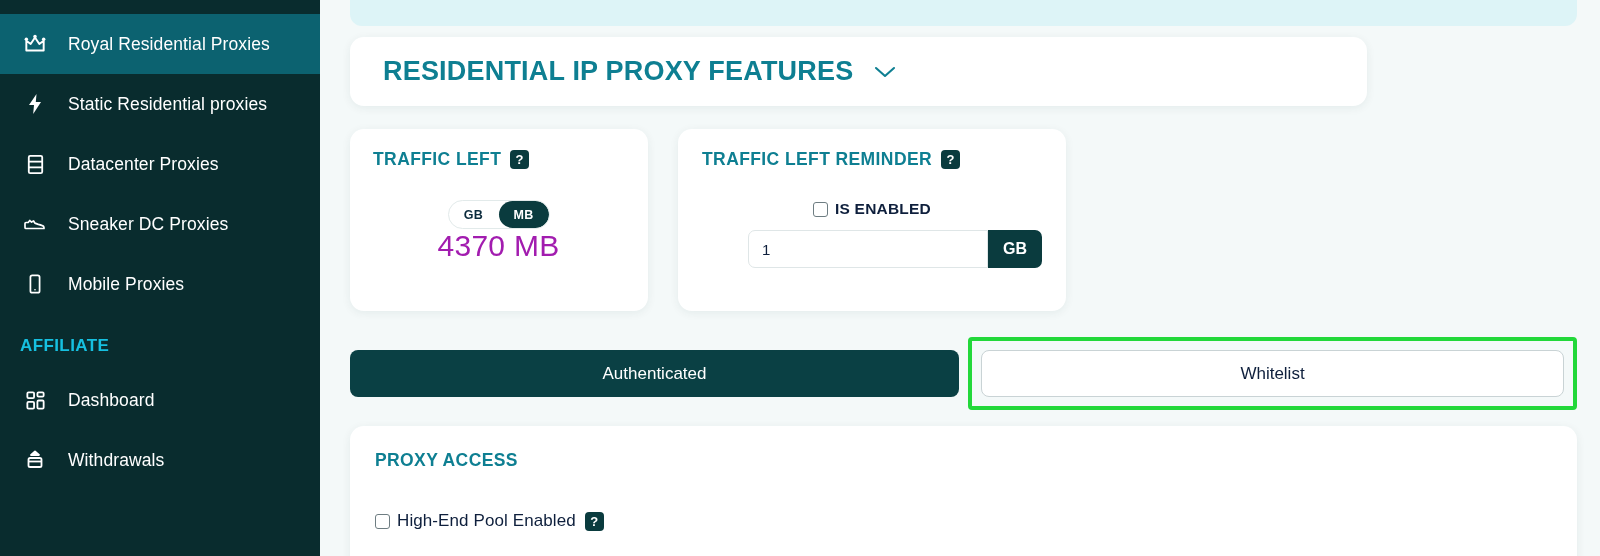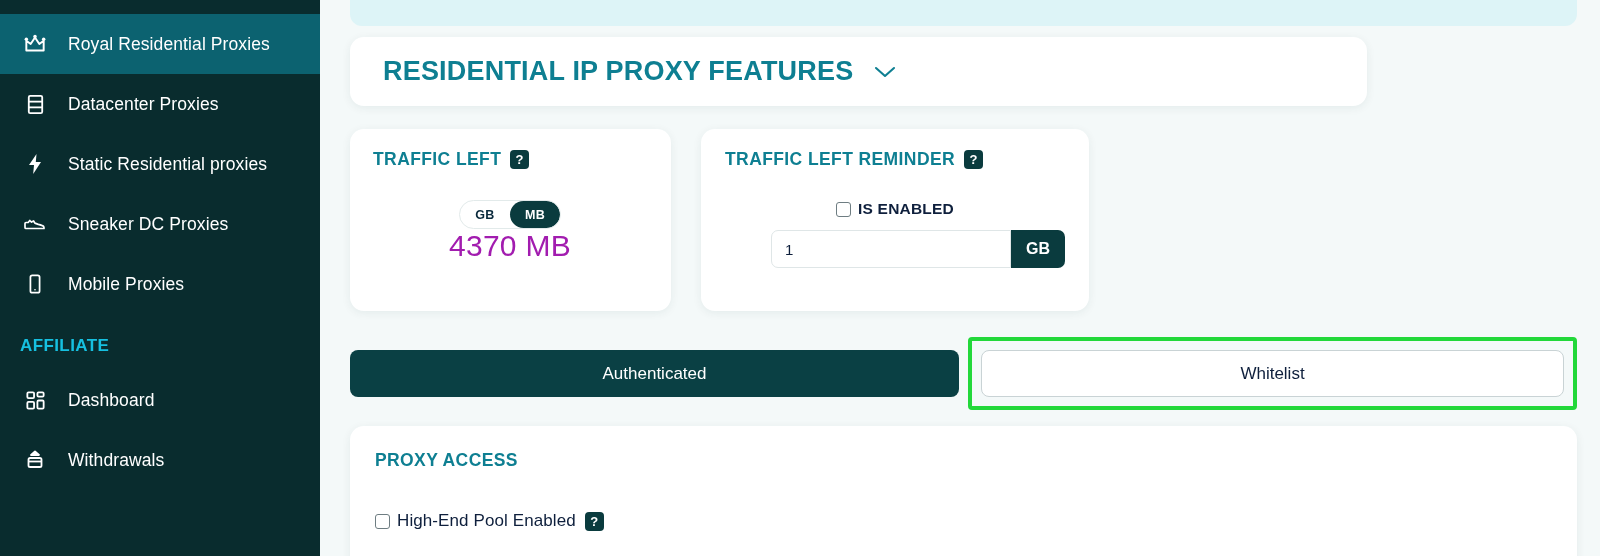--- a/index.html
+++ b/index.html
@@ -82,21 +82,21 @@
     color: #0e7f92;
     font-size: 27px;
     font-weight: 700;
     letter-spacing: .2px;
   }
   .chev { margin-left: 19px; display:flex; align-items:center; }
 
   
   .stat-row { display: flex; gap: 30px; margin-top: 23px; }
   .stat-card { padding: 20px 24px 22px 24px; }
-  .traffic-left-card { width: 321px; height: 182px; padding-left: 23px; }
+  .traffic-left-card { width: 298px; height: 182px; padding-left: 23px; }
   .reminder-card { width: 388px; height: 182px; }
   .stat-title {
     color: #0e7f92;
     font-size: 17.5px;
     font-weight: 700;
     letter-spacing: .4px;
     display: flex; align-items: center;
   }
   .qmark {
     display: inline-flex; align-items: center; justify-content: center;
@@ -270,36 +270,36 @@
         <circle cx="4" cy="7.5" r="1.6" fill="#fff" stroke="none"></circle>
         <circle cx="12" cy="5" r="1.6" fill="#fff" stroke="none"></circle>
         <circle cx="20" cy="7.5" r="1.6" fill="#fff" stroke="none"></circle>
       </svg>
     </span>
     <span class="nav-label">Royal Residential Proxies</span>
   </div>
 
   <div class="nav-item">
     <span class="nav-ico">
+      <svg width="24" height="24" viewBox="0 0 24 24" fill="#fff">
+        <path d="M13.5 2L6 13h5l-.8 9L18 10h-5.2L13.5 2z"></path>
+      </svg>
+    </span>
+    <span class="nav-label">Static Residential proxies</span>
+  </div>
+
+  <div class="nav-item">
+    <span class="nav-ico">
       <svg width="23" height="23" viewBox="0 0 24 24" fill="none" stroke="#fff" stroke-width="1.9">
         <rect x="5" y="3" width="14" height="18" rx="1.5"></rect>
         <line x1="5" y1="9" x2="19" y2="9"></line>
         <line x1="5" y1="15" x2="19" y2="15"></line>
       </svg>
     </span>
     <span class="nav-label">Datacenter Proxies</span>
-  </div>
-
-  <div class="nav-item">
-    <span class="nav-ico">
-      <svg width="24" height="24" viewBox="0 0 24 24" fill="#fff">
-        <path d="M13.5 2L6 13h5l-.8 9L18 10h-5.2L13.5 2z"></path>
-      </svg>
-    </span>
-    <span class="nav-label">Static Residential proxies</span>
   </div>
 
   <div class="nav-item">
     <span class="nav-ico">
       <svg width="26" height="26" viewBox="0 0 26 26" fill="none" stroke="#fff" stroke-width="1.7" stroke-linejoin="round">
         <path d="M3 16.5v-4c0-.6.5-1 1-1h2.2l1.6-2 1.7 1.6 2.1-1.1 1.3 2.1 3.4 1.3c2.6.6 4.7 1.2 5.4 2.2.4.6.3 1.4.3 1.9H4c-.6 0-1-.4-1-1z"></path>
       </svg>
     </span>
     <span class="nav-label">Sneaker DC Proxies</span>
   </div>

